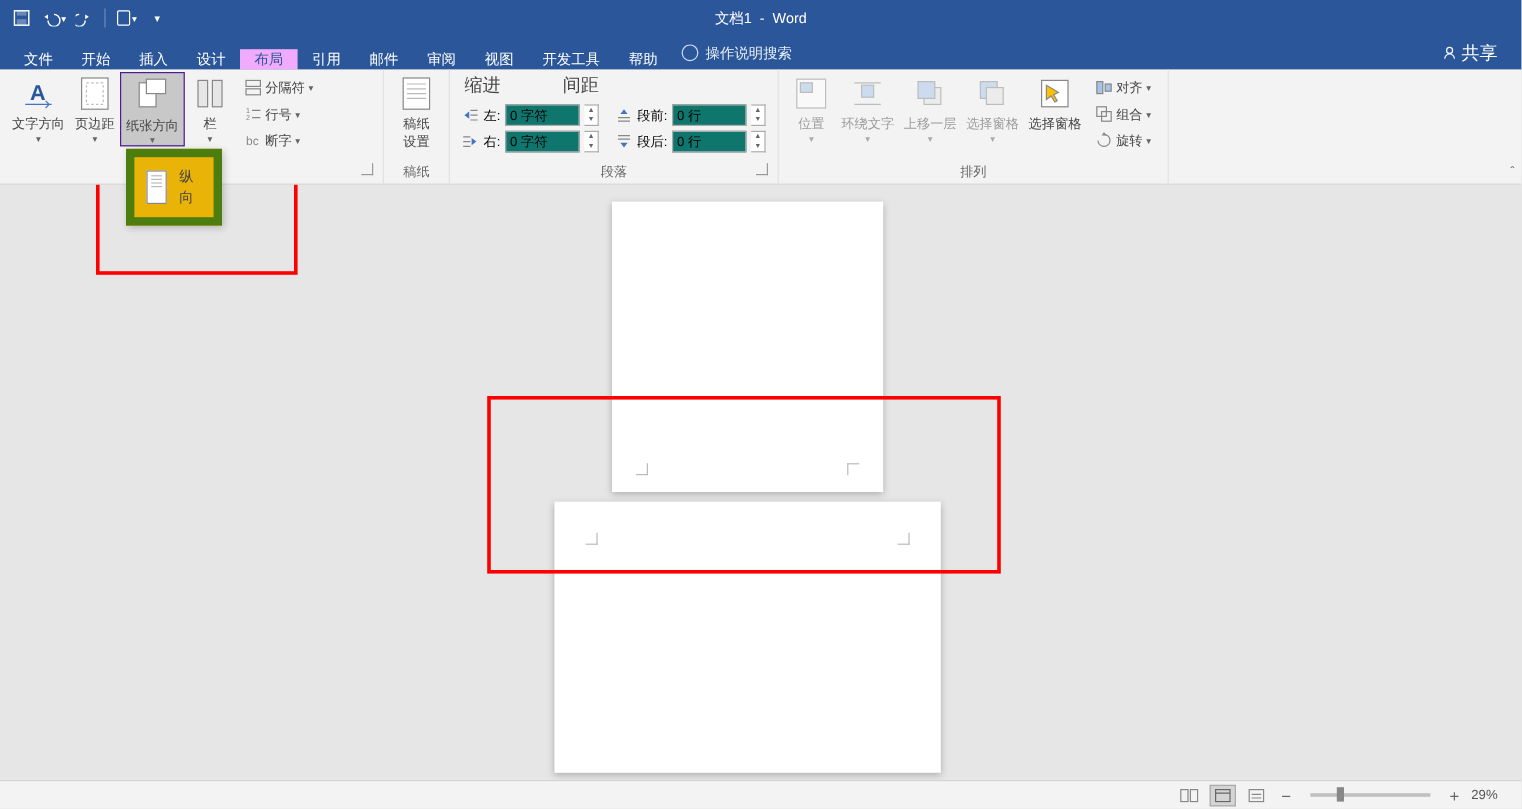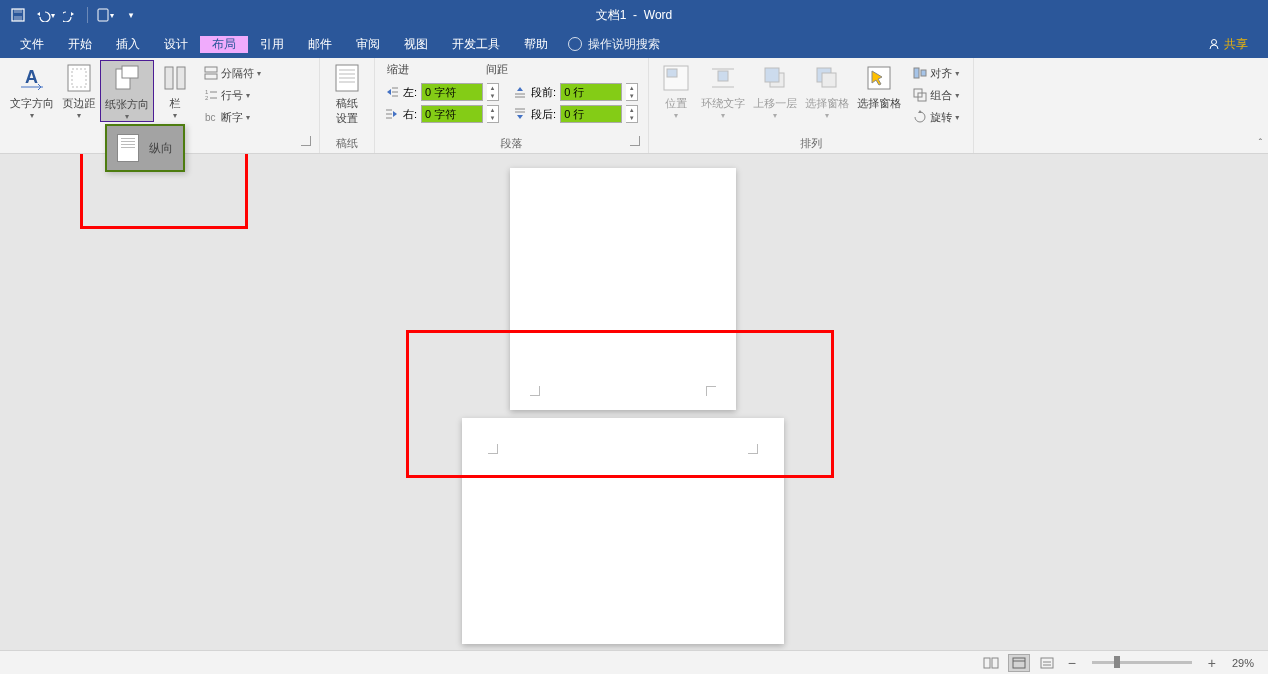--- a/index.html
+++ b/index.html
@@ -6,54 +6,54 @@
 body{width:1268px;height:674px;background:#e6e6e6;overflow:hidden;display:flex;flex-direction:column}
 .titlebar{height:30px;background:#2b579a;display:flex;align-items:center;color:#fff;position:relative}
 .qat{display:flex;align-items:center;gap:2px;padding-left:6px}
 .qat .ic{width:24px;height:24px;display:flex;align-items:center;justify-content:center;font-size:13px;color:#fff}
 .qat .sep{width:1px;height:16px;background:rgba(255,255,255,.3);margin:0 3px}
 .title-center{position:absolute;left:50%;transform:translateX(-50%);font-size:12px;color:#fff}
 .title-right{margin-left:auto;display:flex;align-items:center;gap:2px;padding-right:4px}
 .login-btn{background:#fff;color:#2b579a;font-size:11px;padding:2px 10px;border-radius:1px}
 .win-btn{width:40px;height:30px;display:flex;align-items:center;justify-content:center;font-size:12px;color:#fff}
 .menubar{height:28px;background:#2b579a;display:flex;align-items:center;color:#fff;position:relative}
-.tabs{display:flex;height:100%;align-items:center;padding-left:8px}
+.tabs{display:flex;height:100%;align-items:flex-end;padding-left:8px}
 .tab{padding:0 12px;display:flex;align-items:center;font-size:12px;color:#fff}
 .tab.active{background:#f0abfc;color:#2b579a}
 .tellme{display:flex;align-items:center;gap:6px;margin-left:8px;font-size:12px;color:rgba(255,255,255,.9)}
 .lightbulb{width:14px;height:14px;border:1px solid rgba(255,255,255,.8);border-radius:50%;position:relative}
-.share{margin-left:auto;margin-right:20px;font-size:12px;color:#eab308;display:flex;align-items:center;gap:4px}
+.share{margin-left:auto;margin-right:20px;font-size:15px;color:#ffffff;display:flex;align-items:center;gap:4px}
 .ribbon{height:96px;background:#f3f3f3;border-bottom:1px solid #d4d4d4;display:flex;position:relative}
 .rgroup{display:flex;flex-direction:column;border-right:1px solid #e1e1e1;padding:2px 6px 0}
 .rgroup-body{flex:1;display:flex;align-items:flex-start}
 .rgroup-label{font-size:11px;color:#666;text-align:center;padding:2px 0;position:relative}
 .dlg-launcher{position:absolute;right:2px;top:2px;width:10px;height:10px;border:1px solid #999;border-left:none;border-top:none}
 .bigbtn{display:flex;flex-direction:column;align-items:center;justify-content:flex-start;padding:2px 4px 0;font-size:11px;color:#444;text-align:center;min-width:42px}
 .bigbtn .ico{width:32px;height:32px;display:flex;align-items:center;justify-content:center;margin-bottom:2px}
 .bigbtn.sel{background:#c8c8c8;border:1px solid #4c1d95}
 .bigbtn.dis{opacity:.5}
 .drop-caret{font-size:8px;color:#666}
 .smallrow{display:flex;align-items:center;font-size:11px;color:#444;padding:1px 4px;gap:3px;height:22px}
 .spin{display:flex;align-items:center;font-size:11px;gap:4px;height:22px}
-.spin input{width:62px;height:18px;border:1px solid #ababab;font-size:11px;padding:0 3px;background:#84cc16}
+.spin input{width:62px;height:18px;border:1px solid #ababab;font-size:11px;padding:0 3px;background:#0f766e}
 .spin-btns{display:flex;flex-direction:column;width:12px;height:18px;border:1px solid #ababab;border-left:none;background:#fff}
 .spin-btns div{flex:1;font-size:6px;text-align:center;line-height:8px;color:#666}
 .vstack{display:flex;flex-direction:column;padding:2px 4px}
 .collapse-caret{position:absolute;right:6px;bottom:4px;font-size:10px;color:#666}
 .doc-area{flex:1;background:#e6e6e6;position:relative;overflow:hidden}
 .page{position:absolute;background:#fff;box-shadow:0 2px 6px rgba(0,0,0,.25)}
 .corner{position:absolute;width:10px;height:10px;border:1px solid #bbb}
 .statusbar{height:24px;background:#f3f3f3;border-top:1px solid #d4d4d4;display:flex;align-items:center;font-size:11px;color:#555;padding:0 8px}
 .statusbar .left{display:flex;gap:14px;align-items:center}
 .statusbar .right{margin-left:auto;display:flex;align-items:center;gap:6px}
 .view-btn{width:22px;height:18px;border:1px solid transparent;display:flex;align-items:center;justify-content:center}
 .view-btn.active{background:#d4d4d4;border-color:#aaa}
 .zoom-track{width:100px;height:3px;background:#c0c0c0;position:relative;margin:0 6px}
 .zoom-thumb{position:absolute;width:6px;height:12px;background:#888;top:-5px;left:22px}
-.dropdown{position:absolute;top:66px;left:105px;width:80px;background:#a3a3a3;border:2px solid #4d7c0f;box-shadow:2px 2px 6px rgba(0,0,0,.2);z-index:10}
+.dropdown{position:absolute;top:66px;left:105px;width:80px;background:#eab308;border:7px solid #4d7c0f;box-shadow:2px 2px 6px rgba(0,0,0,.2);z-index:10}
 .dd-item{display:flex;align-items:center;gap:10px;padding:8px 10px;font-size:12px;color:#444}
 .dd-item.sel{background:#c8c8c8}
 .dd-icon{width:22px;height:28px;border:1.5px solid #888;background:#fff}
 .dd-icon.land{width:28px;height:20px}
 .dd-icon .lines{display:flex;flex-direction:column;gap:2px;padding:3px}
 .dd-icon .lines div{height:1px;background:#bbb}
 .hl-box{position:absolute;border:3px solid #ff0000;z-index:5;pointer-events:none}
 svg{display:block}
 </style>
 </head>
@@ -211,23 +211,23 @@
           </div>
         <span style="white-space:pre">稿纸
 设置</span>
       </div>
     </div>
     <div class="rgroup-label">稿纸</div>
   </div>
 
   <div class="rgroup">
     <div class="rgroup-body" style="flex-direction:column;padding-top:2px">
-      <div style="display:flex;gap:50px;font-size:11px;color:#444;padding:0 6px 2px">
+      <div style="display:flex;font-size:15px;color:#444;padding:0 6px 2px">
         <span>缩进</span>
-        <span style="margin-left:27px">间距</span>
+        <span style="margin-left:52px">间距</span>
       </div>
       <div style="display:flex;gap:6px">
         <div class="vstack">
           <div class="spin">
               <svg width="14" height="14">
                 <path d="M2 7l4-3v6z" fill="#4472c4"></path>
                 <line x1="7" y1="3" x2="13" y2="3" stroke="#888"></line>
                 <line x1="7" y1="7" x2="13" y2="7" stroke="#888"></line>
                 <line x1="7" y1="11" x2="13" y2="11" stroke="#888"></line>
               </svg>
@@ -420,15 +420,15 @@
           <rect x="1" y="1" width="12" height="10" fill="none" stroke="#888"></rect>
           <line x1="3" y1="5" x2="11" y2="5" stroke="#888"></line>
           <line x1="3" y1="8" x2="11" y2="8" stroke="#888"></line>
         </svg>
       </div>
     <span style="font-size:14px;color:#666;padding:0 4px">−</span>
     <div class="zoom-track">
         <div class="zoom-thumb"></div>
       </div>
     <span style="font-size:14px;color:#666;padding:0 4px">+</span>
-    <span style="min-width:34px;text-align:center">29%</span>
+    <span style="min-width:34px;text-align:left">29%</span>
   </div>
 </div>
 
 </body></html>

